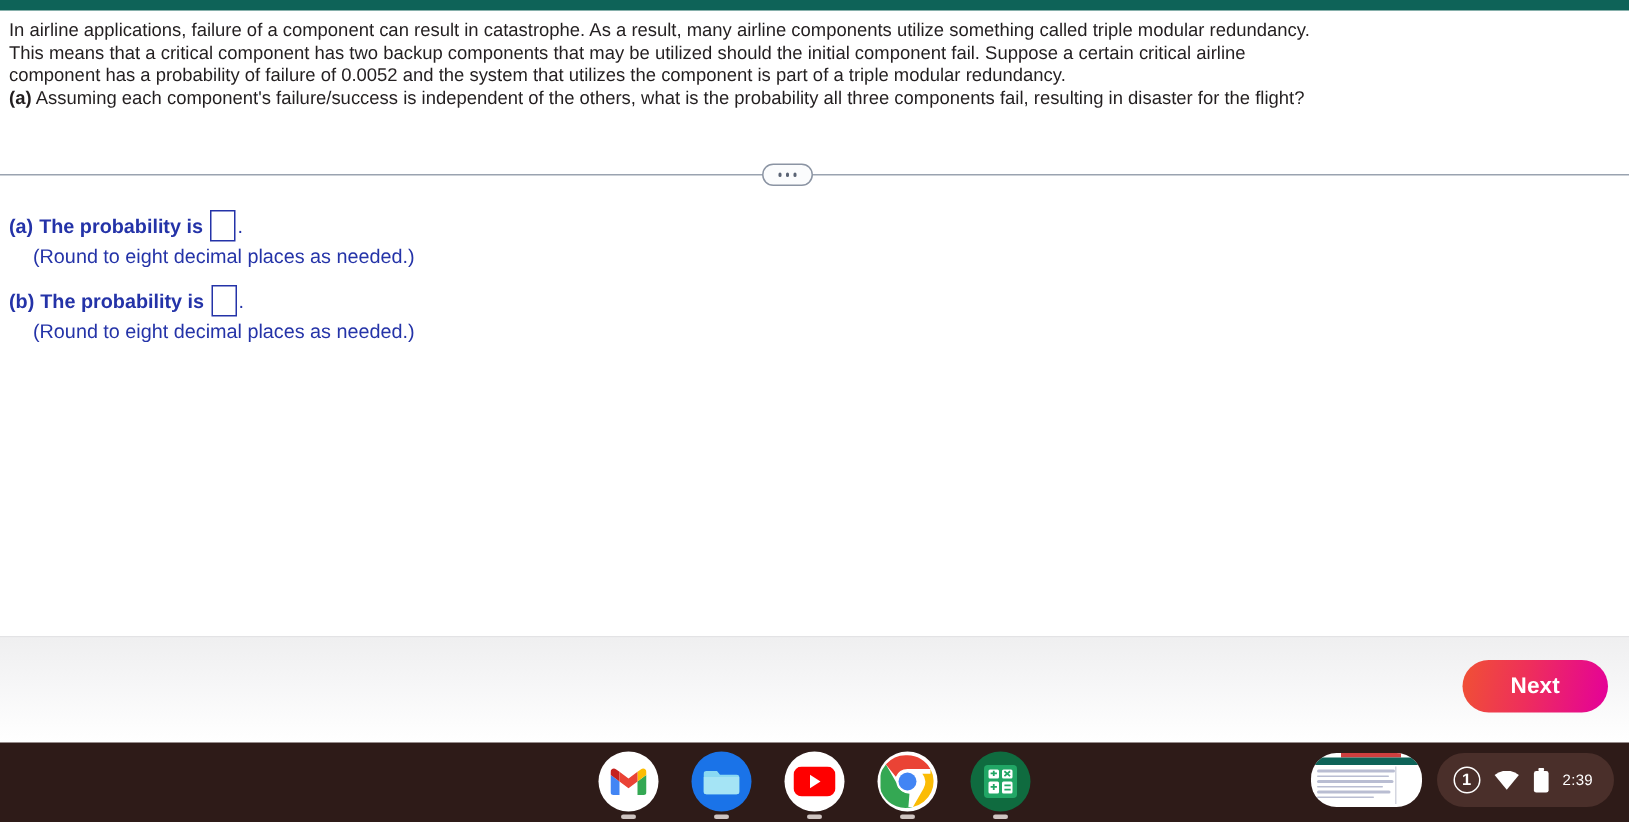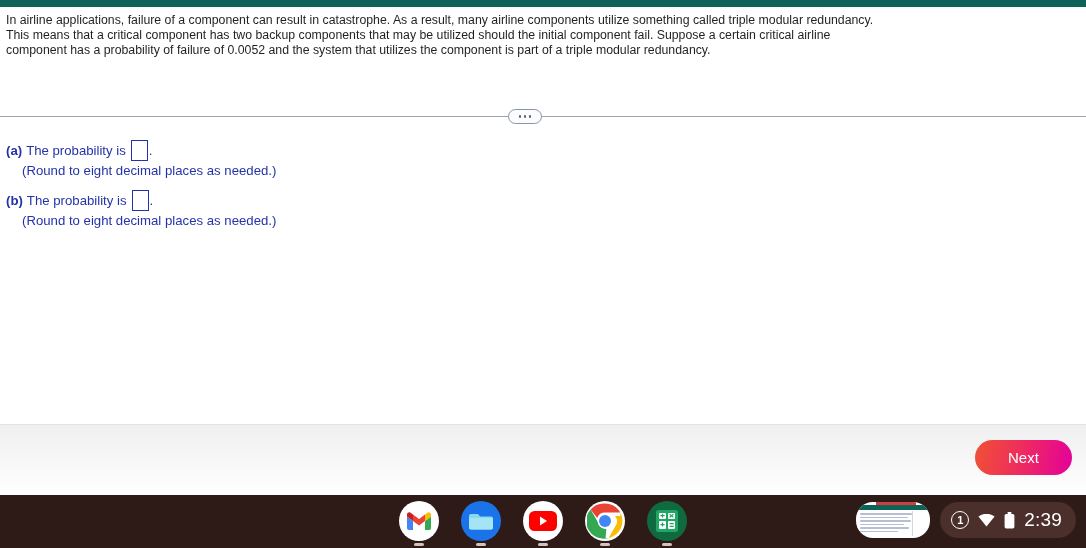--- a/index.html
+++ b/index.html
@@ -91,21 +91,21 @@
   .answer-line {
     display: flex;
     align-items: center;
     padding-left: 6px;
     height: 24px;
     font-size: 13.2px;
     color: #2433A8;
   }
 
   .answer-line .prefix { font-weight: bold; margin-right: 4px; }
-  .answer-line .phrase { font-weight: normal; }
+  .answer-line .phrase { font-weight: bold; }
 
   .answer-input {
     width: 17px;
     height: 21px;
     border: 1.3px solid #2433A8;
     background: #ffffff;
     margin: 0 1px 0 5px;
     vertical-align: middle;
     display: inline-block;
     padding: 0;
@@ -139,21 +139,21 @@
     right: 14px;
     top: 15px;
     width: 97px;
     height: 35px;
     border: none;
     border-radius: 18px;
     background: linear-gradient(100deg, #F05134 0%, #EE2E5C 45%, #E4009A 100%);
     color: #ffffff;
     font-family: "Liberation Sans", sans-serif;
     font-size: 15px;
-    font-weight: normal;
+    font-weight: bold;
     cursor: pointer;
     letter-spacing: .1px;
   }
 
   
   #shelf {
     position: absolute;
     left: 0;
     top: 495px;
     width: 1086px;
@@ -258,30 +258,31 @@
     border-radius: 50%;
     border: 1.6px solid #ffffff;
     display: flex; align-items: center; justify-content: center;
     font-size: 11px;
     font-weight: bold;
     line-height: 1;
   }
 
   .tray-icon { display: flex; align-items: center; }
 
-  #tray-clock { font-size: 19px; letter-spacing: .2px; }
+  #tray-clock { font-size: 10px; letter-spacing: .2px; }
 </style>
 </head>
 <body>
 
 <div id="top-accent-bar"></div>
 
 <div id="problem-area">
   <div id="problem-statement">
     <p>In airline applications, failure of a component can result in catastrophe. As a result, many airline components utilize something called triple modular redundancy. This means that a critical component has two backup components that may be utilized should the initial component fail. Suppose a certain critical airline component has a probability of failure of 0.0052 and the system that utilizes the component is part of a triple modular redundancy.</p>
+    <p><span class="part-label">(a)</span> <span>Assuming each component's failure/success is independent of the others, what is the probability all three components fail, resulting in disaster for the flight?</span></p>
   </div>
 </div>
 
 <div id="section-divider">
   <div id="divider-rule"></div>
   <div id="divider-handle">
     <span class="dot"></span>
     <span class="dot"></span>
     <span class="dot"></span>
   </div>

